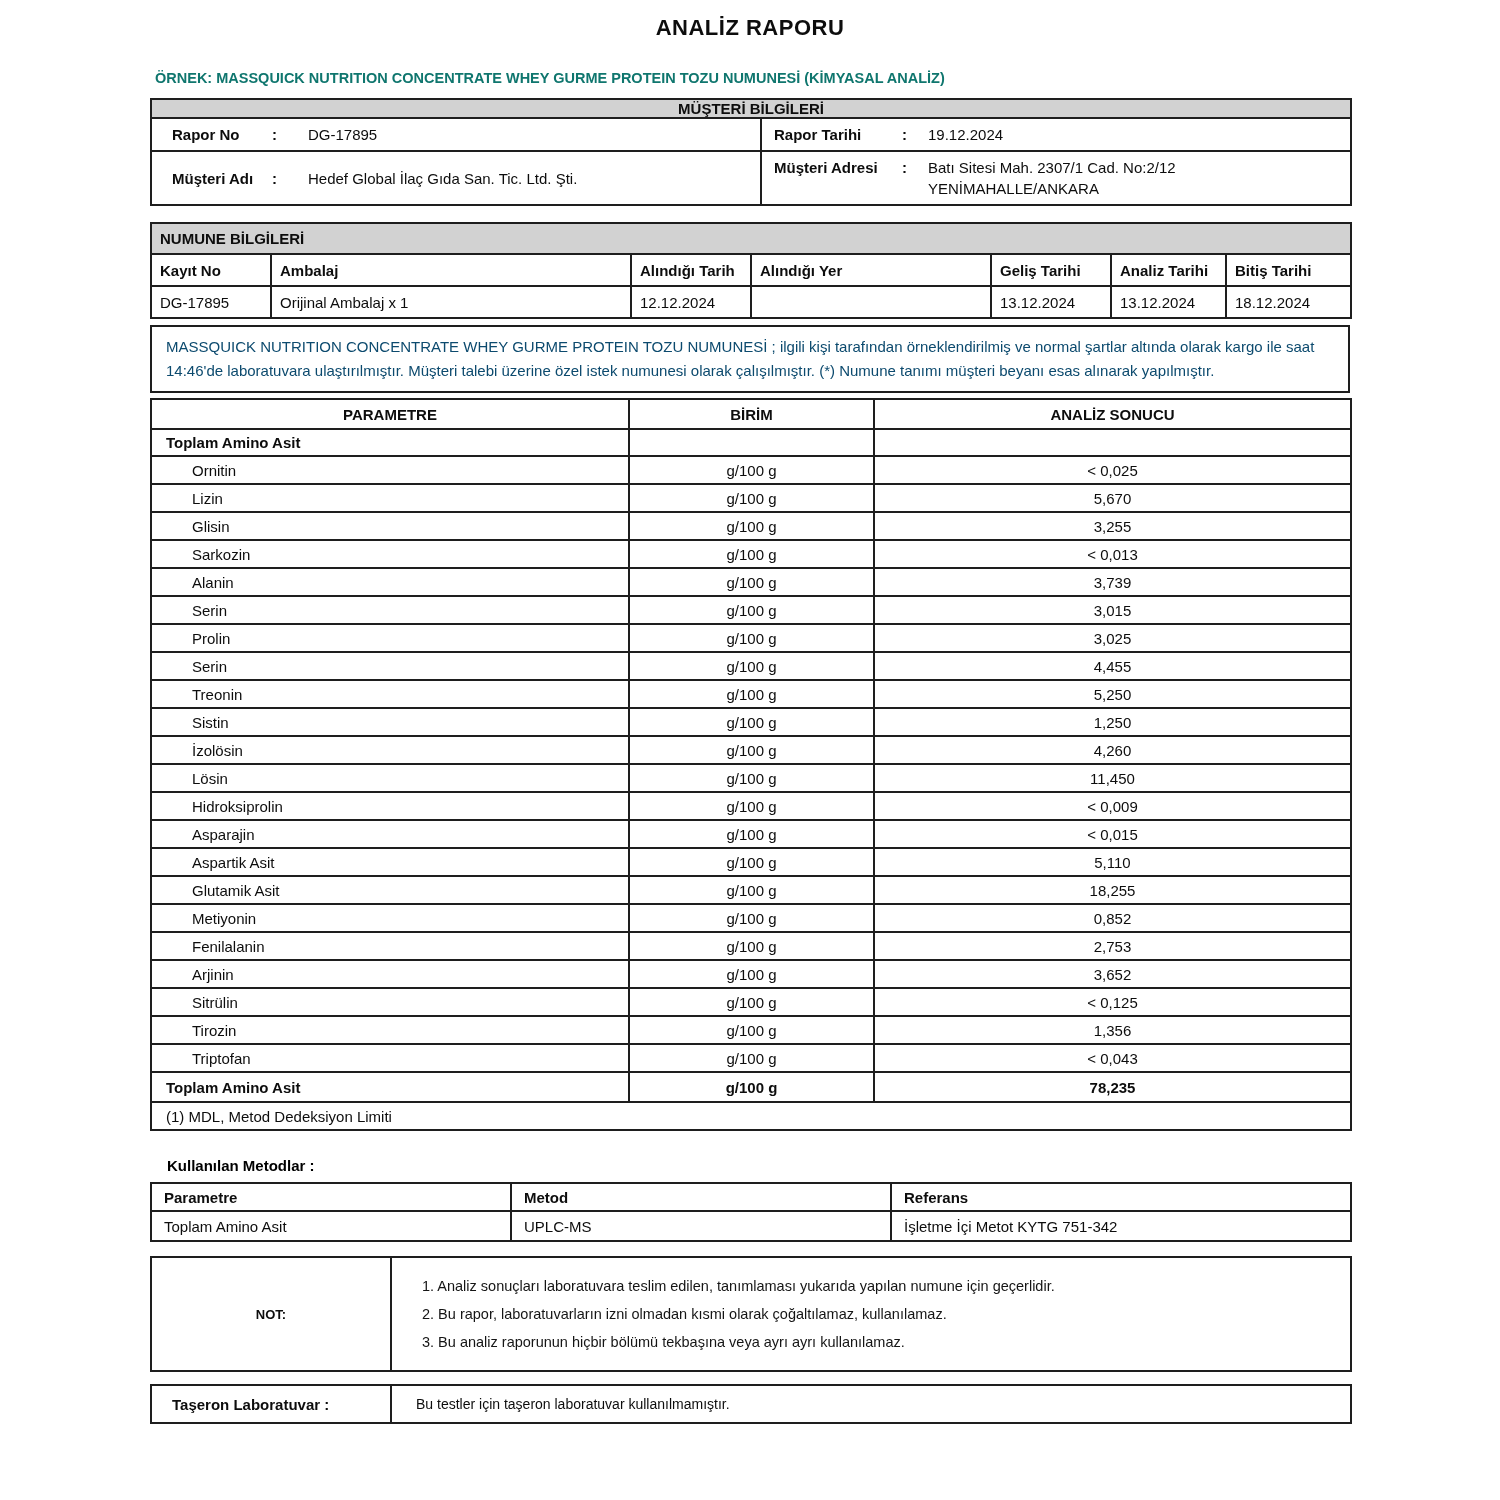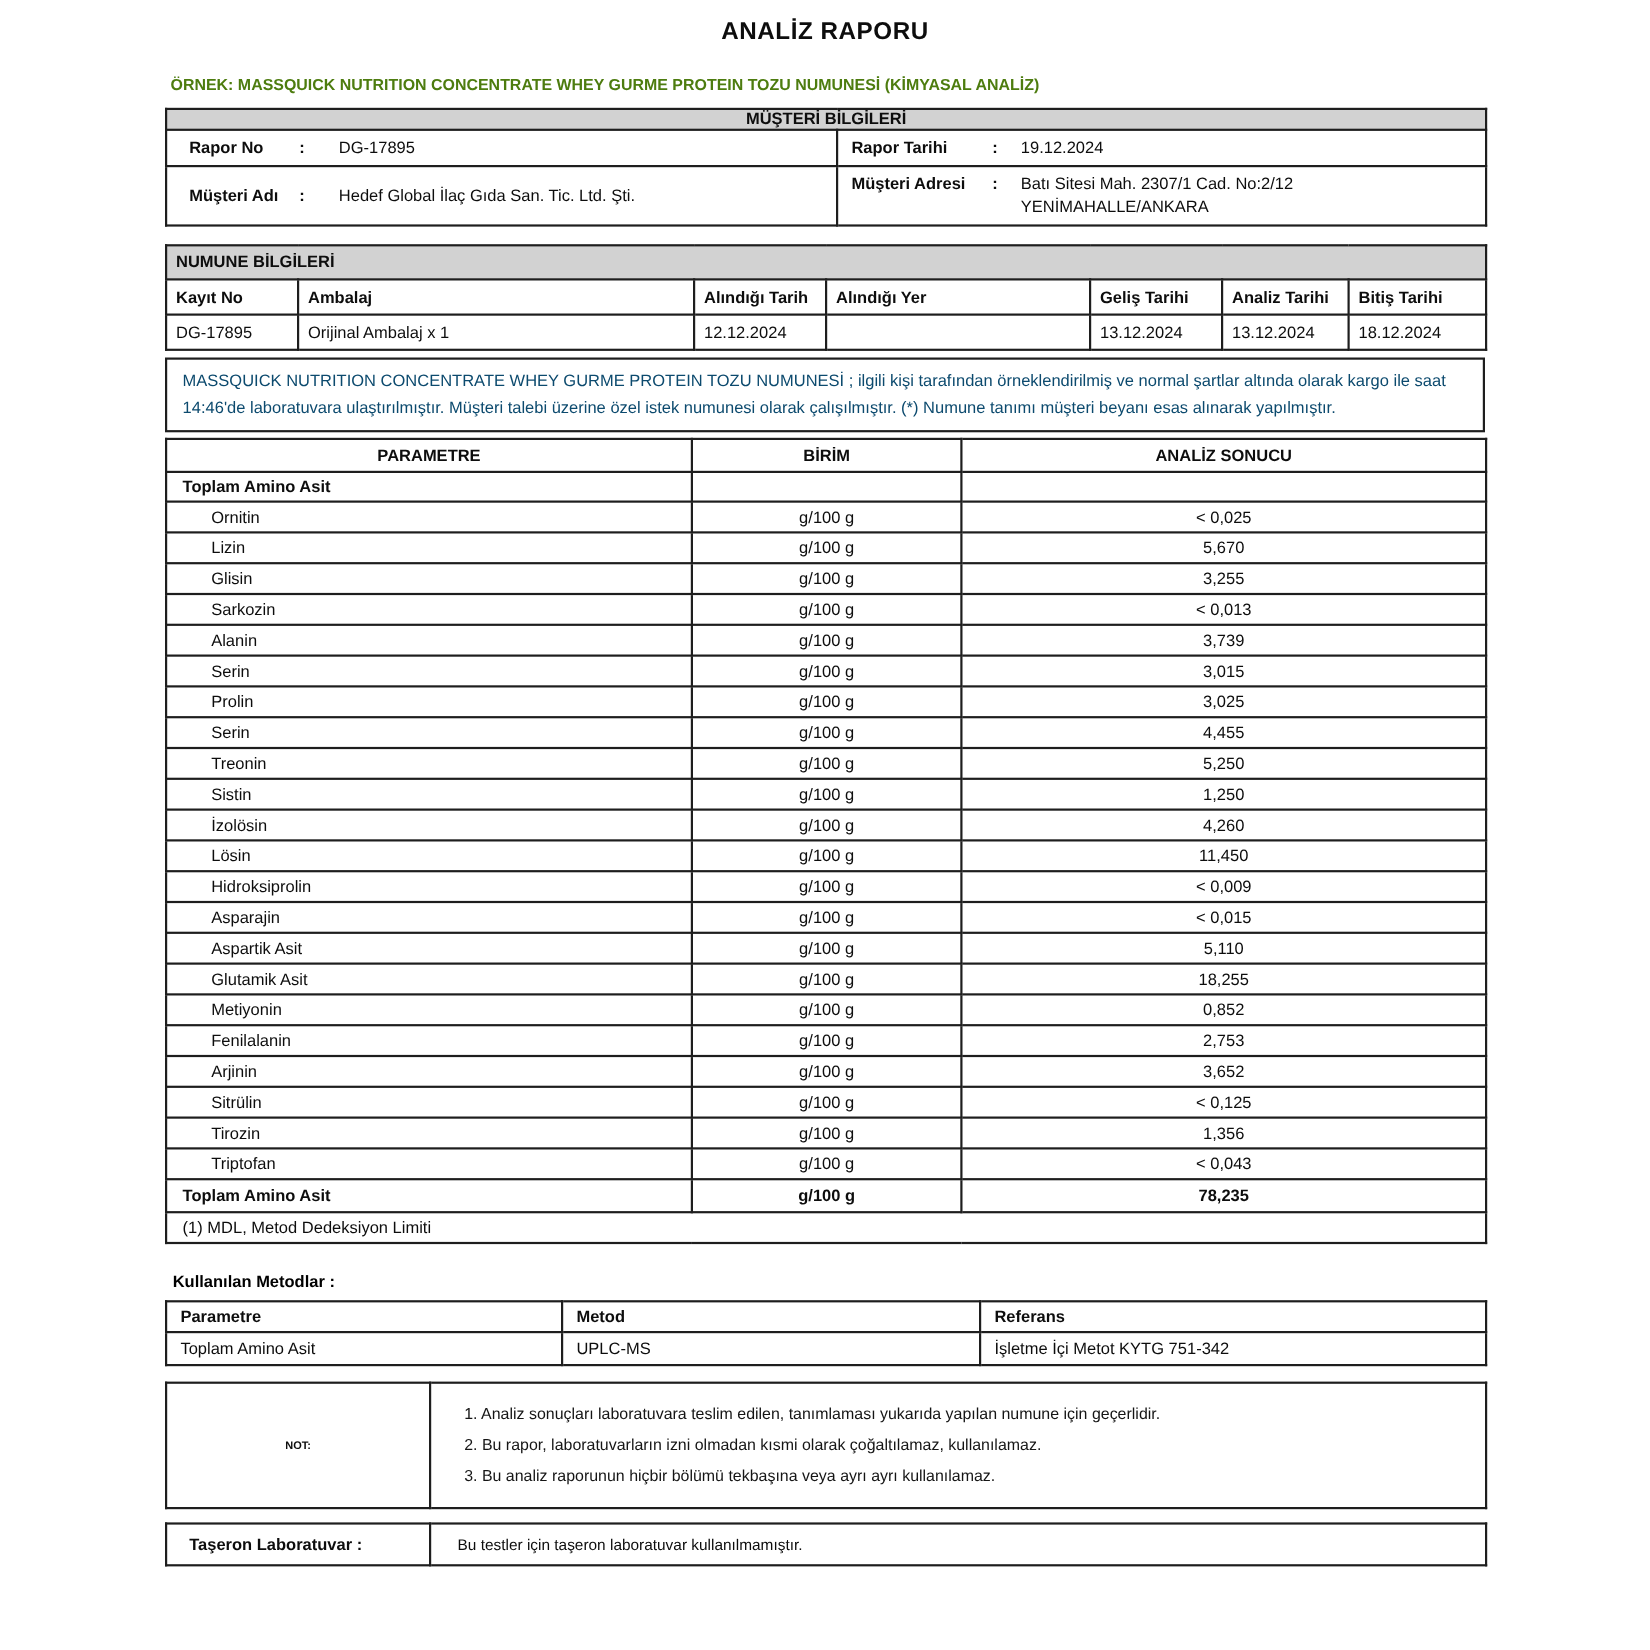--- a/index.html
+++ b/index.html
@@ -17,21 +17,21 @@
     font-size: 22px;
     font-weight: bold;
     padding-top: 15px;
     letter-spacing: 0.5px;
     color: #0d0d0d;
   }
   .ornek {
     font-weight: bold;
     font-size: 14.5px;
     margin: 29px 0 0 5px;
-    color: #4d7c0f;
+    color: #0f766e;
   }
 
   table { border-collapse: collapse; width: 1200px; table-layout: fixed; }
   td {
     border: 2px solid #1e1e1e;
     font-size: 15px;
     vertical-align: middle;
     color: #0d0d0d;
   }
   .band {
@@ -78,29 +78,29 @@
   .results .hdr td { font-weight: bold; height: 30px; text-align: center; }
   .results .group td { font-weight: bold; height: 27px; }
   .results .group .p-name, .results .total .p-name { padding-left: 14px; }
   .results .p-name { padding-left: 40px; text-align: left; }
   .results .p-unit, .results .p-val { text-align: center; }
   .results .r-row td { height: 28px; }
   .results .total td { font-weight: bold; height: 30px; }
   .results .foot td { height: 28px; padding-left: 14px; font-weight: normal; }
 
   
-  .methods-title { font-weight: bold; font-size: 15px; margin: 26px 0 0 7px; }
+  .methods-title { font-weight: bold; font-size: 15px; margin: 26px 0 0 17px; }
   .methods { margin-top: 8px; }
   .methods td { padding: 4px 12px; }
   .methods .hdr td { font-weight: bold; height: 28px; }
   .methods .data td { height: 30px; }
 
   
   .notes { margin-top: 14px; }
-  .notes .not-cell { text-align: center; font-weight: bold; font-size: 10px; }
+  .notes .not-cell { text-align: center; font-weight: bold; font-size: 13px; }
   .notes .note-body { padding: 14px 10px 14px 30px; }
   .note-line { font-size: 14.5px; line-height: 28px; color: #151515; }
 
   
   .subcontractor { margin-top: 12px; }
   .subcontractor td { height: 38px; }
   .subcontractor .s-lbl { font-weight: bold; padding-left: 20px; }
   .subcontractor .s-val { padding-left: 24px; font-size: 14px; }
 </style>
 </head>

